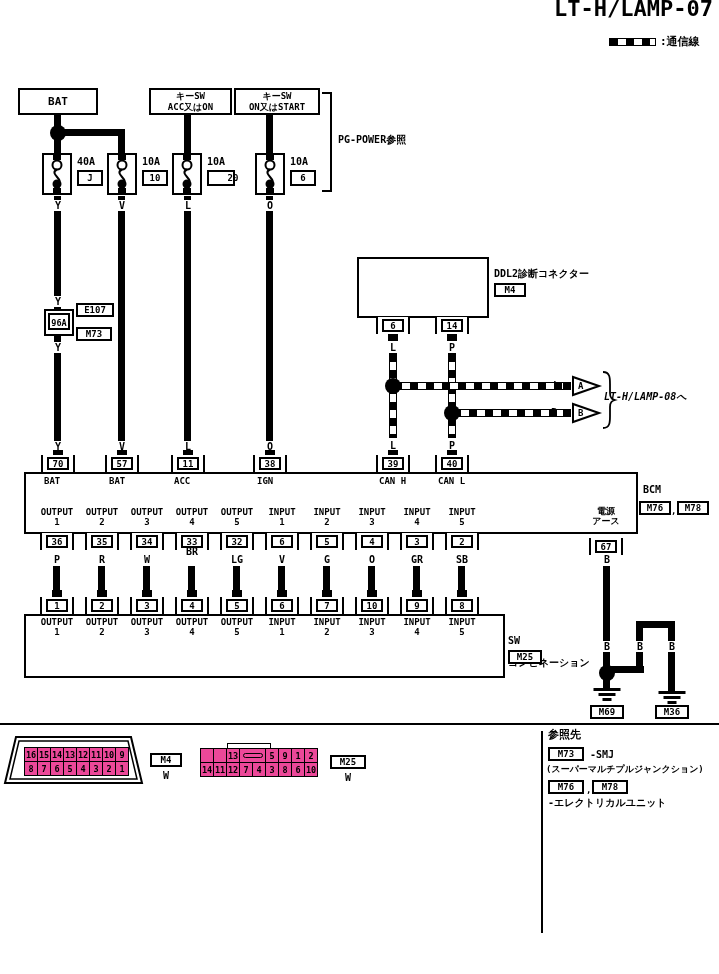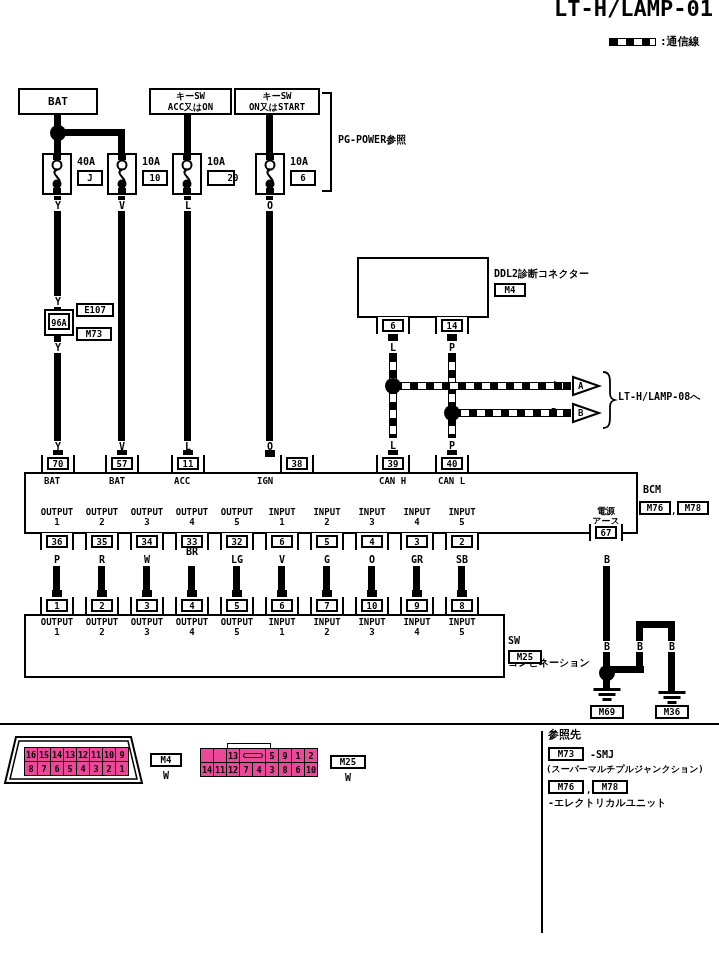--- a/index.html
+++ b/index.html
@@ -35,21 +35,21 @@
   .cbox { text-align:center; font-weight:bold; display:flex; flex-direction:column; align-items:center; justify-content:center; }
   table.pt { position:absolute; border-collapse: collapse; background:#ec4899; }
   table.pt td { border: 1.5px solid #000; width: 13px; height: 14px; padding: 0; text-align: center;
                 font-size: 8.5px; font-weight: bold; font-family: inherit; }
   .slot { width: 20px; height: 5px; border: 1.5px solid #000; border-radius: 3px; margin: 0 auto; }
   svg { position:absolute; overflow: visible; }
 </style>
 </head>
 <body>
 
-<div class="lbl" style="right:6px; top:3px; font-size:22px;">LT-H/LAMP-01</div>
+<div class="lbl" style="right:6px; top:3px; font-size:22px;">LT-H/LAMP-07</div>
 <div class="comm-h" style="left:609px; top:38px; width:47px;"></div>
 <div class="lbl s11" style="left:660px; top:36px;">:通信線</div>
 
 <div class="box cbox" style="left:18px; top:88px; width:80px; height:27px; font-size:11px;">
     <span>BAT</span>
   </div>
 <div class="box cbox" style="left:149px; top:88px; width:83px; height:27px; font-size:9px; line-height:11px;">
     <span>キーSW</span>
     <span>ACC又はON</span>
   </div>
@@ -174,41 +174,41 @@
 <div class="lbl s9" style="left:578px; top:381px;">A</div>
 <div class="lbl" style="left:551px; top:407px;">P</div>
 <div class="sq" style="left:563px; top:409px;"></div>
 <svg style="left:572px; top:403px;" width="28" height="20">
     <polygon points="1,1 1,19 27,10" fill="#fff" stroke="#000" stroke-width="2"></polygon>
   </svg>
 <div class="lbl s9" style="left:578px; top:408px;">B</div>
 <svg style="left:601px; top:371px;" width="16" height="58">
     <path d="M2,1 C9,1 9,7 9,13 L9,22 C9,27 11,28 14,29 C11,30 9,31 9,36 L9,45 C9,51 9,57 2,57" fill="none" stroke="#000" stroke-width="1.8"></path>
   </svg>
-<div class="lbl" style="left:618px; top:391px;">LT-H/LAMP-08へ</div>
+<div class="lbl" style="left:604px; top:391px;font-style:italic;">LT-H/LAMP-08へ</div>
 
 <div class="lbl c wbg" style="left:393px; top:440px;">L</div>
 <div class="lbl c wbg" style="left:452px; top:440px;">P</div>
 
 <div class="stub" style="left:58px; top:450px;"></div>
 <div class="stub" style="left:122px; top:450px;"></div>
 <div class="stub" style="left:188px; top:450px;"></div>
 <div class="stub" style="left:270px; top:450px;"></div>
 <div class="stub" style="left:393px; top:450px;"></div>
 <div class="stub" style="left:452px; top:450px;"></div>
 <div class="pin" style="left:58px; top:455px;">
     <div class="pin-i">70</div>
   </div>
 <div class="pin" style="left:122px; top:455px;">
     <div class="pin-i">57</div>
   </div>
 <div class="pin" style="left:188px; top:455px;">
     <div class="pin-i">11</div>
   </div>
-<div class="pin" style="left:270px; top:455px;margin-left:27px;">
+<div class="pin" style="left:270px; top:455px;">
     <div class="pin-i">38</div>
   </div>
 <div class="pin" style="left:393px; top:455px;">
     <div class="pin-i">39</div>
   </div>
 <div class="pin" style="left:452px; top:455px;">
     <div class="pin-i">40</div>
   </div>
 
 <div class="box" style="left:24px; top:472px; width:614px; height:62px;"></div>
@@ -269,21 +269,21 @@
   </div>
 <div class="pin" style="left:372px; top:533px;">
     <div class="pin-i">4</div>
   </div>
 <div class="pin" style="left:417px; top:533px;">
     <div class="pin-i">3</div>
   </div>
 <div class="pin" style="left:462px; top:533px;">
     <div class="pin-i">2</div>
   </div>
-<div class="pin" style="left:606px; top:524px;">
+<div class="pin" style="left:606px; top:538px;">
     <div class="pin-i">67</div>
   </div>
 
 <div class="lbl c" style="left:57px; top:554px;">P</div>
 <div class="lbl c" style="left:102px; top:554px;">R</div>
 <div class="lbl c" style="left:147px; top:554px;">W</div>
 <div class="lbl c" style="left:192px; top:546px;">BR</div>
 <div class="lbl c" style="left:237px; top:554px;">LG</div>
 <div class="lbl c" style="left:282px; top:554px;">V</div>
 <div class="lbl c" style="left:327px; top:554px;">G</div>

